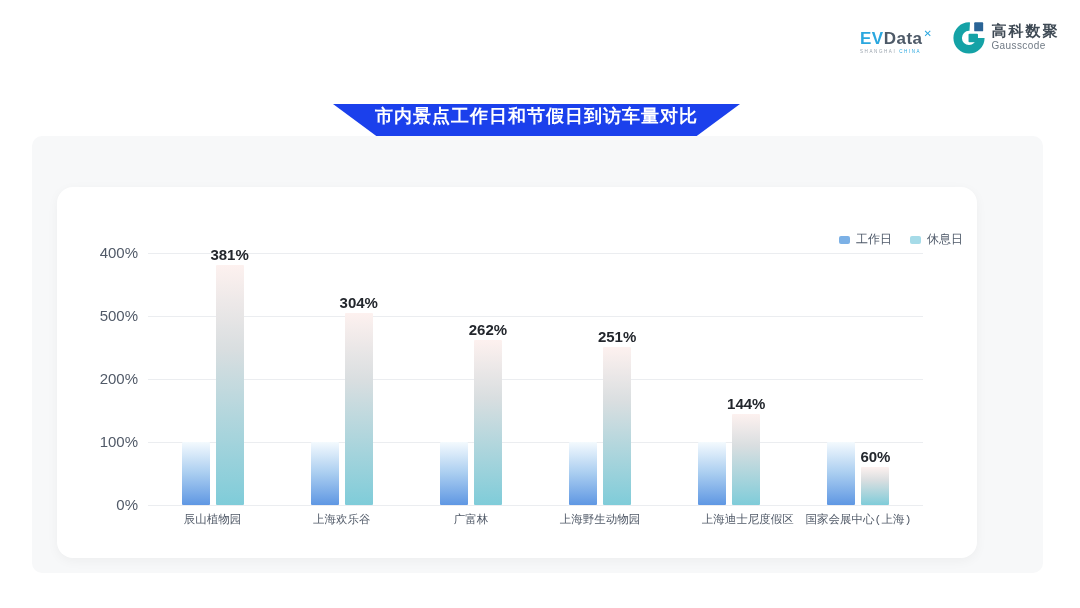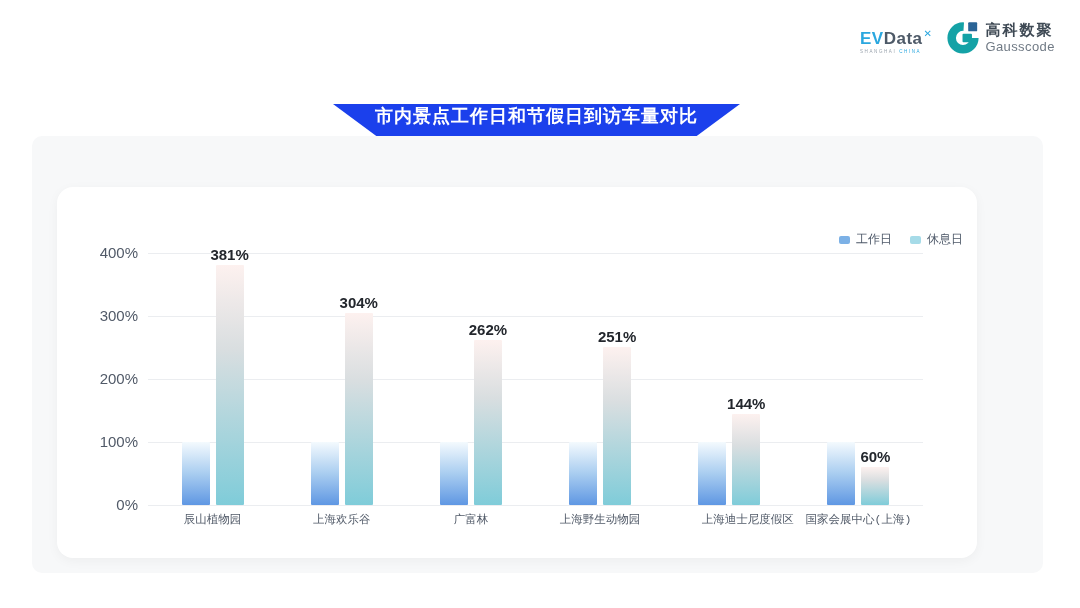--- a/index.html
+++ b/index.html
@@ -1,31 +1,31 @@
 <!DOCTYPE html>
 <html><head>
 <meta charset="utf-8">
 <style>
   html,body{margin:0;padding:0;background:#fff;}
   .stage{position:relative;width:1080px;height:608px;background:#ffffff;overflow:hidden;
          font-family:"Liberation Sans","DejaVu Sans",sans-serif;}
 
   
-  .logos{position:absolute;top:20px;left:860px;display:flex;gap:14px;align-items:flex-start;}
+  .logos{position:absolute;top:20px;left:860px;display:flex;gap:20px;align-items:flex-start;}
   .evdata{padding-top:5px;}
   .evdata-main{font-weight:bold;font-size:17px;letter-spacing:.5px;line-height:17px;white-space:nowrap;}
   .ev{color:#2aa7df;}
   .dataword{color:#4e5a68;}
   .evx{color:#2aa7df;font-size:10px;font-weight:bold;vertical-align:7px;margin-left:1px;}
   .evdata-sub{font-size:4.5px;letter-spacing:1.6px;color:#9aa3ad;margin-top:2px;white-space:nowrap;}
   .china{color:#2aa7df;}
   .gc{display:flex;gap:5px;align-items:center;}
   .gc-text{line-height:1;}
   .gc-cn{font-size:15px;font-weight:bold;color:#3e4954;letter-spacing:2px;white-space:nowrap;}
-  .gc-en{font-size:13px;color:#707a85;letter-spacing:.4px;margin-top:3px;}
+  .gc-en{font-size:10px;color:#707a85;letter-spacing:.4px;margin-top:3px;}
 
   
   .banner{position:absolute;left:333px;top:104px;width:407px;height:34px;
           display:flex;align-items:flex-start;justify-content:center;
           color:#ffffff;font-size:18px;font-weight:bold;letter-spacing:1px;
           clip-path:polygon(0 0,100% 0,calc(100% - 46px) 100%,46px 100%);}
 
   
   .panel{position:absolute;left:32px;top:136px;width:1011px;height:437px;border-radius:10px;}
   .card{position:absolute;left:57px;top:187px;width:920px;height:371px;background:#fff;
@@ -84,21 +84,21 @@
         </div>
       </div>
     <div id="plot">
         <div class="gridline" style="top: 318px; background: rgb(235, 237, 240);"></div>
         <div class="ylabel" style="top: 311px; color: rgb(81, 90, 104);">0%</div>
         <div class="gridline" style="top: 255px; background: rgb(235, 237, 240);"></div>
         <div class="ylabel" style="top: 248px; color: rgb(81, 90, 104);">100%</div>
         <div class="gridline" style="top: 192px; background: rgb(235, 237, 240);"></div>
         <div class="ylabel" style="top: 185px; color: rgb(81, 90, 104);">200%</div>
         <div class="gridline" style="top: 129px; background: rgb(235, 237, 240);"></div>
-        <div class="ylabel" style="top: 122px; color: rgb(81, 90, 104);">300%</div>
+        <div class="ylabel" style="top: 122px; color: rgb(81, 90, 104);">500%</div>
         <div class="gridline" style="top: 66px; background: rgb(235, 237, 240);"></div>
         <div class="ylabel" style="top: 59px; color: rgb(81, 90, 104);">400%</div>
         <div class="cat" style="left: 91px; width: 129.167px; color: rgb(81, 90, 104);">辰山植物园</div>
         <div class="bar" style="left: 124.583px; top: 255px; height: 63px; background: linear-gradient(rgb(244, 250, 254) 0%, rgb(169, 205, 240) 50%, rgb(95, 151, 227) 100%);"></div>
         <div class="bar" style="left: 158.583px; top: 77.97px; height: 240.03px; background: linear-gradient(rgb(253, 241, 239) 0%, rgb(217, 222, 224) 35%, rgb(127, 204, 217) 100%);"></div>
         <div class="vlabel" style="left: 140.583px; top: 60.97px; color: rgb(35, 39, 45);">381%</div>
         <div class="cat" style="left: 220.167px; width: 129.167px; color: rgb(81, 90, 104);">上海欢乐谷</div>
         <div class="bar" style="left: 253.75px; top: 255px; height: 63px; background: linear-gradient(rgb(244, 250, 254) 0%, rgb(169, 205, 240) 50%, rgb(95, 151, 227) 100%);"></div>
         <div class="bar" style="left: 287.75px; top: 126.48px; height: 191.52px; background: linear-gradient(rgb(253, 241, 239) 0%, rgb(217, 222, 224) 35%, rgb(127, 204, 217) 100%);"></div>
         <div class="vlabel" style="left: 269.75px; top: 109.48px; color: rgb(35, 39, 45);">304%</div>

